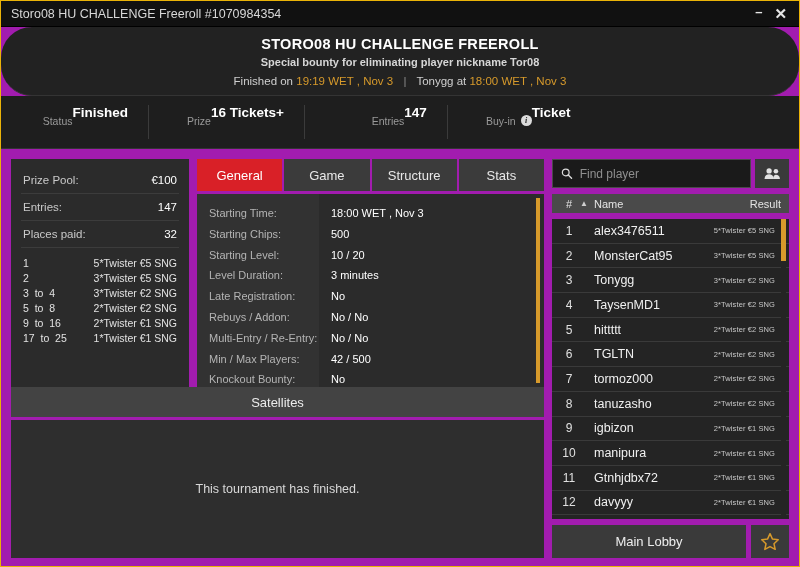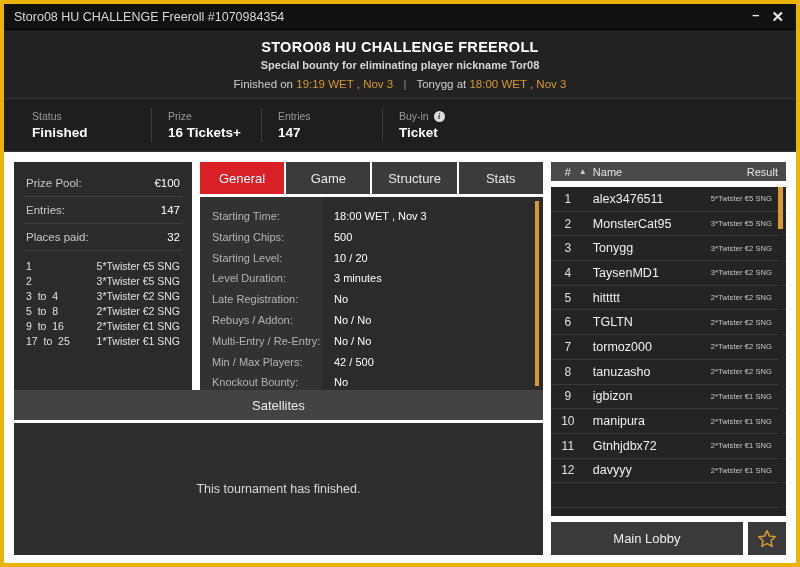--- a/index.html
+++ b/index.html
@@ -4,22 +4,22 @@
 <style>
   * { box-sizing: border-box; margin: 0; padding: 0; }
   html, body {
     width: 800px; height: 567px;
     background: #1c1c1c;
     font-family: "Liberation Sans", sans-serif;
     overflow: hidden;
   }
   .window {
     width: 800px; height: 567px;
-    background: #ffffff;
-    border: 4px solid #eab308;
+    background: #a21caf;
+    border: 1px solid #eab308;
     display: flex; flex-direction: column;
     position: relative;
   }
 
   
   .titlebar {
     height: 26px; min-height: 26px;
     background: #111111;
     display: flex; align-items: center;
     padding: 0 8px 0 10px;
@@ -35,20 +35,21 @@
     cursor: pointer; font-weight: bold;
   }
   .win-btn.min { font-size: 13px; position: relative; top: -2px; }
 
   
   .header {
     padding: 9px 0 8px 0;
     text-align: center;
     background: #222222;
     border-bottom: 1px solid #343434;
+    border-radius: 31px;
   }
   .header-title {
     font-size: 14.5px; font-weight: bold; color: #ffffff;
     letter-spacing: .3px; margin-bottom: 4px;
   }
   .header-sub {
     font-size: 11px; font-weight: bold; color: #d6d6d6; margin-bottom: 7px;
   }
   .header-times { font-size: 11.5px; color: #cfcfcf; }
   .hl { color: #d79a2b; }
@@ -56,23 +57,23 @@
 
   
   .status-strip {
     height: 53px; min-height: 53px;
     background: #1e1e1e;
     display: flex; align-items: center;
     border-bottom: 1px solid #343434;
     padding-left: 28px;
   }
   .stat {
-    padding: 0 20px 0 0; margin-right: 16px;
+    padding: 0 20px 0 0; margin-right: 38px;
     border-right: 1px solid #3b3b3b;
-    height: 34px; display: flex; flex-direction: column; justify-content: center;
+    height: 34px; display: flex; flex-direction: row; justify-content: flex-end;
   }
   .stat:last-child { border-right: none; }
   .stat-w1 { min-width: 120px; }
   .stat-w2 { min-width: 80px; }
   .stat-w3 { min-width: 105px; }
   .stat-w4 { min-width: 90px; }
   .stat-label {
     font-size: 10.5px; color: #9a9a9a; margin-bottom: 3px;
     display: flex; align-items: center; gap: 5px;
   }
@@ -354,20 +355,37 @@
       <div class="st-tabs">
         <div class="st-tab">Satellites</div>
       </div>
       <div class="st-content">
         <span>This tournament has finished.</span>
       </div>
     </div>
 
     <div class="right-col">
 
+      <div class="search-row">
+        <div class="search-box">
+          <svg width="13" height="13" viewBox="0 0 16 16">
+            <circle cx="6.5" cy="6.5" r="4.6" fill="none" stroke="#dcdcdc" stroke-width="1.7"></circle>
+            <line x1="10" y1="10" x2="14.5" y2="14.5" stroke="#dcdcdc" stroke-width="1.9" stroke-linecap="round"></line>
+          </svg>
+          <input class="search-input" type="text" placeholder="Find player" style="">
+        </div>
+        <div class="players-btn">
+          <svg width="17" height="13" viewBox="0 0 20 14">
+            <circle cx="6" cy="4" r="3.1" fill="#e2e2e2"></circle>
+            <circle cx="14" cy="4.4" r="2.7" fill="#e2e2e2"></circle>
+            <path d="M0.6 13.5 C0.8 9.6 3.2 8 6 8 C8.8 8 11.2 9.6 11.4 13.5 Z" fill="#e2e2e2"></path>
+            <path d="M10.6 13.5 C10.8 10 12.4 8.6 14 8.6 C16.4 8.6 18.6 10 18.8 13.5 Z" fill="#e2e2e2"></path>
+          </svg>
+        </div>
+      </div>
 
       <div class="list-head">
         <span class="lh-num">#</span>
         <span class="lh-sort">▲</span>
         <span class="lh-name">Name</span>
         <span class="lh-result">Result</span>
       </div>
 
       <div class="plist">
         <div class="prow">

